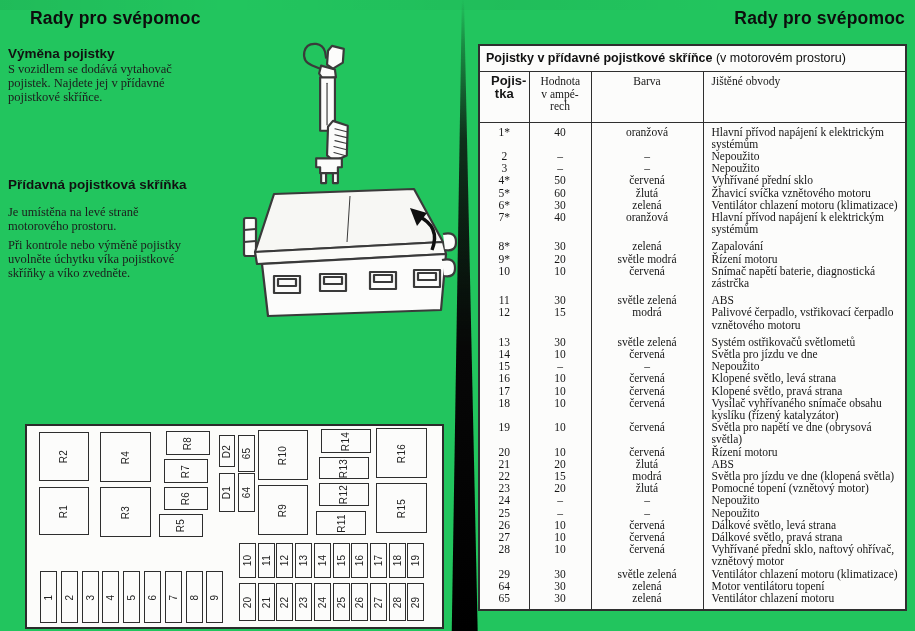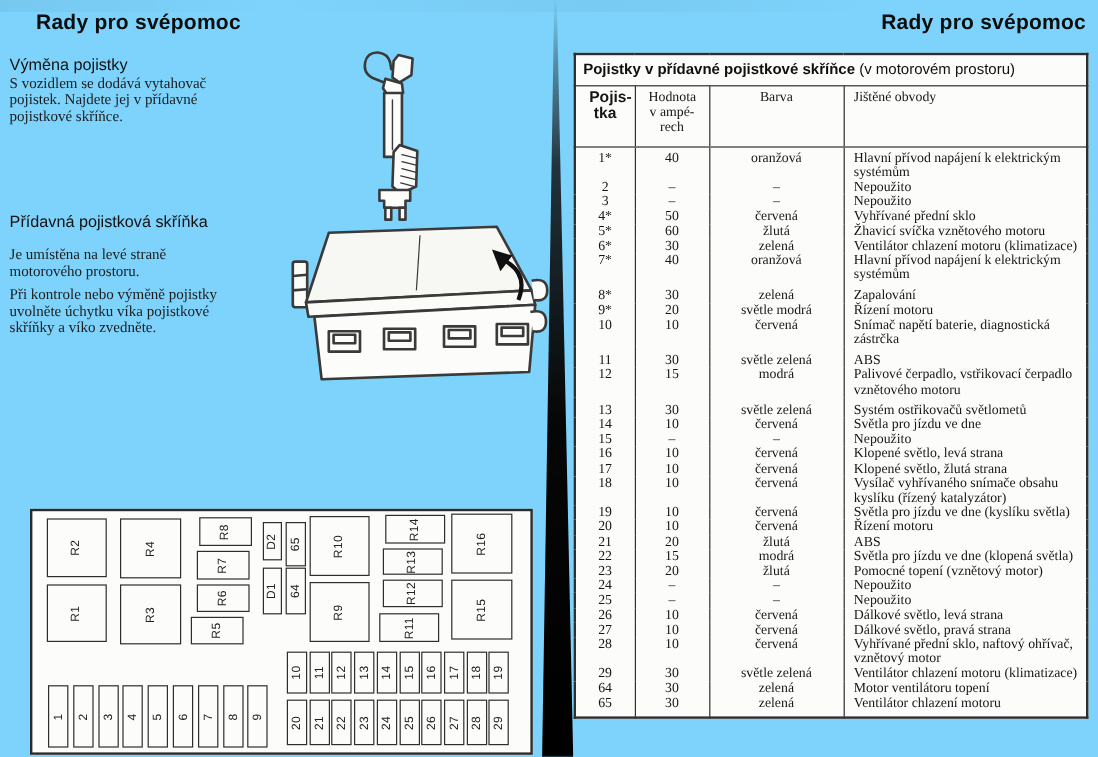--- a/index.html
+++ b/index.html
@@ -1,27 +1,27 @@
 <!DOCTYPE html>
 <html><head>
 <meta charset="utf-8">
 <style>
   html,body{margin:0;padding:0;background:#e9e9e7;}
-  .page{position:relative;width:915px;height:631px;background:#7dd3fc;overflow:hidden;
+  .page{position:relative;width:915px;height:631px;background:#22c55e;overflow:hidden;
         font-family:"Liberation Serif",serif;color:#1a1a1a;}
   .page::before{content:"";position:absolute;left:0;top:0;width:100%;height:10px;
         background:linear-gradient(90deg,rgba(0,0,0,.05),transparent 25%,rgba(0,0,0,.04) 55%,transparent 80%);
         pointer-events:none;}
 
   .h1{position:absolute;font-family:"Liberation Sans",sans-serif;font-weight:bold;
       font-size:17.5px;color:#0d0d0d;letter-spacing:.2px;white-space:nowrap;}
   .h1.left{left:30px;top:8px;}
   .h1.right{right:10px;top:8px;}
 
-  .sech{position:absolute;font-family:"Liberation Sans",sans-serif;font-weight:normal;
+  .sech{position:absolute;font-family:"Liberation Sans",sans-serif;font-weight:bold;
         font-size:13.5px;color:#111;white-space:nowrap;}
   .para{position:absolute;font-size:12.5px;line-height:13.8px;white-space:pre-line;width:255px;color:#1c1c1c;}
 
   
   .illus{position:absolute;}
 
   
   .diagram{position:absolute;left:25px;top:424px;width:415px;height:201px;
            border:2px solid #2b2b2b;background:#fcfcfa;}
   .dbox{position:absolute;border:1.6px solid #2e2e2e;background:#fcfcfb;
@@ -393,33 +393,33 @@
           <tr>
             <td class="c0">16</td>
             <td class="c1 vb">10</td>
             <td class="c2 vb">červená</td>
             <td class="c3 vb">Klopené světlo, levá strana</td>
           </tr>
           <tr>
             <td class="c0">17</td>
             <td class="c1 vb">10</td>
             <td class="c2 vb">červená</td>
-            <td class="c3 vb">Klopené světlo, žlutá strana</td>
+            <td class="c3 vb">Klopené světlo, pravá strana</td>
           </tr>
           <tr>
             <td class="c0">18</td>
             <td class="c1 vb">10</td>
             <td class="c2 vb">červená</td>
             <td class="c3 vb">Vysílač vyhřívaného snímače obsahu kyslíku (řízený katalyzátor)</td>
           </tr>
           <tr>
             <td class="c0">19</td>
             <td class="c1 vb">10</td>
             <td class="c2 vb">červená</td>
-            <td class="c3 vb">Světla pro jízdu ve dne (kyslíku světla)</td>
+            <td class="c3 vb">Světla pro napětí ve dne (obrysová světla)</td>
           </tr>
           <tr>
             <td class="c0">20</td>
             <td class="c1 vb">10</td>
             <td class="c2 vb">červená</td>
             <td class="c3 vb">Řízení motoru</td>
           </tr>
           <tr>
             <td class="c0">21</td>
             <td class="c1 vb">20</td>

